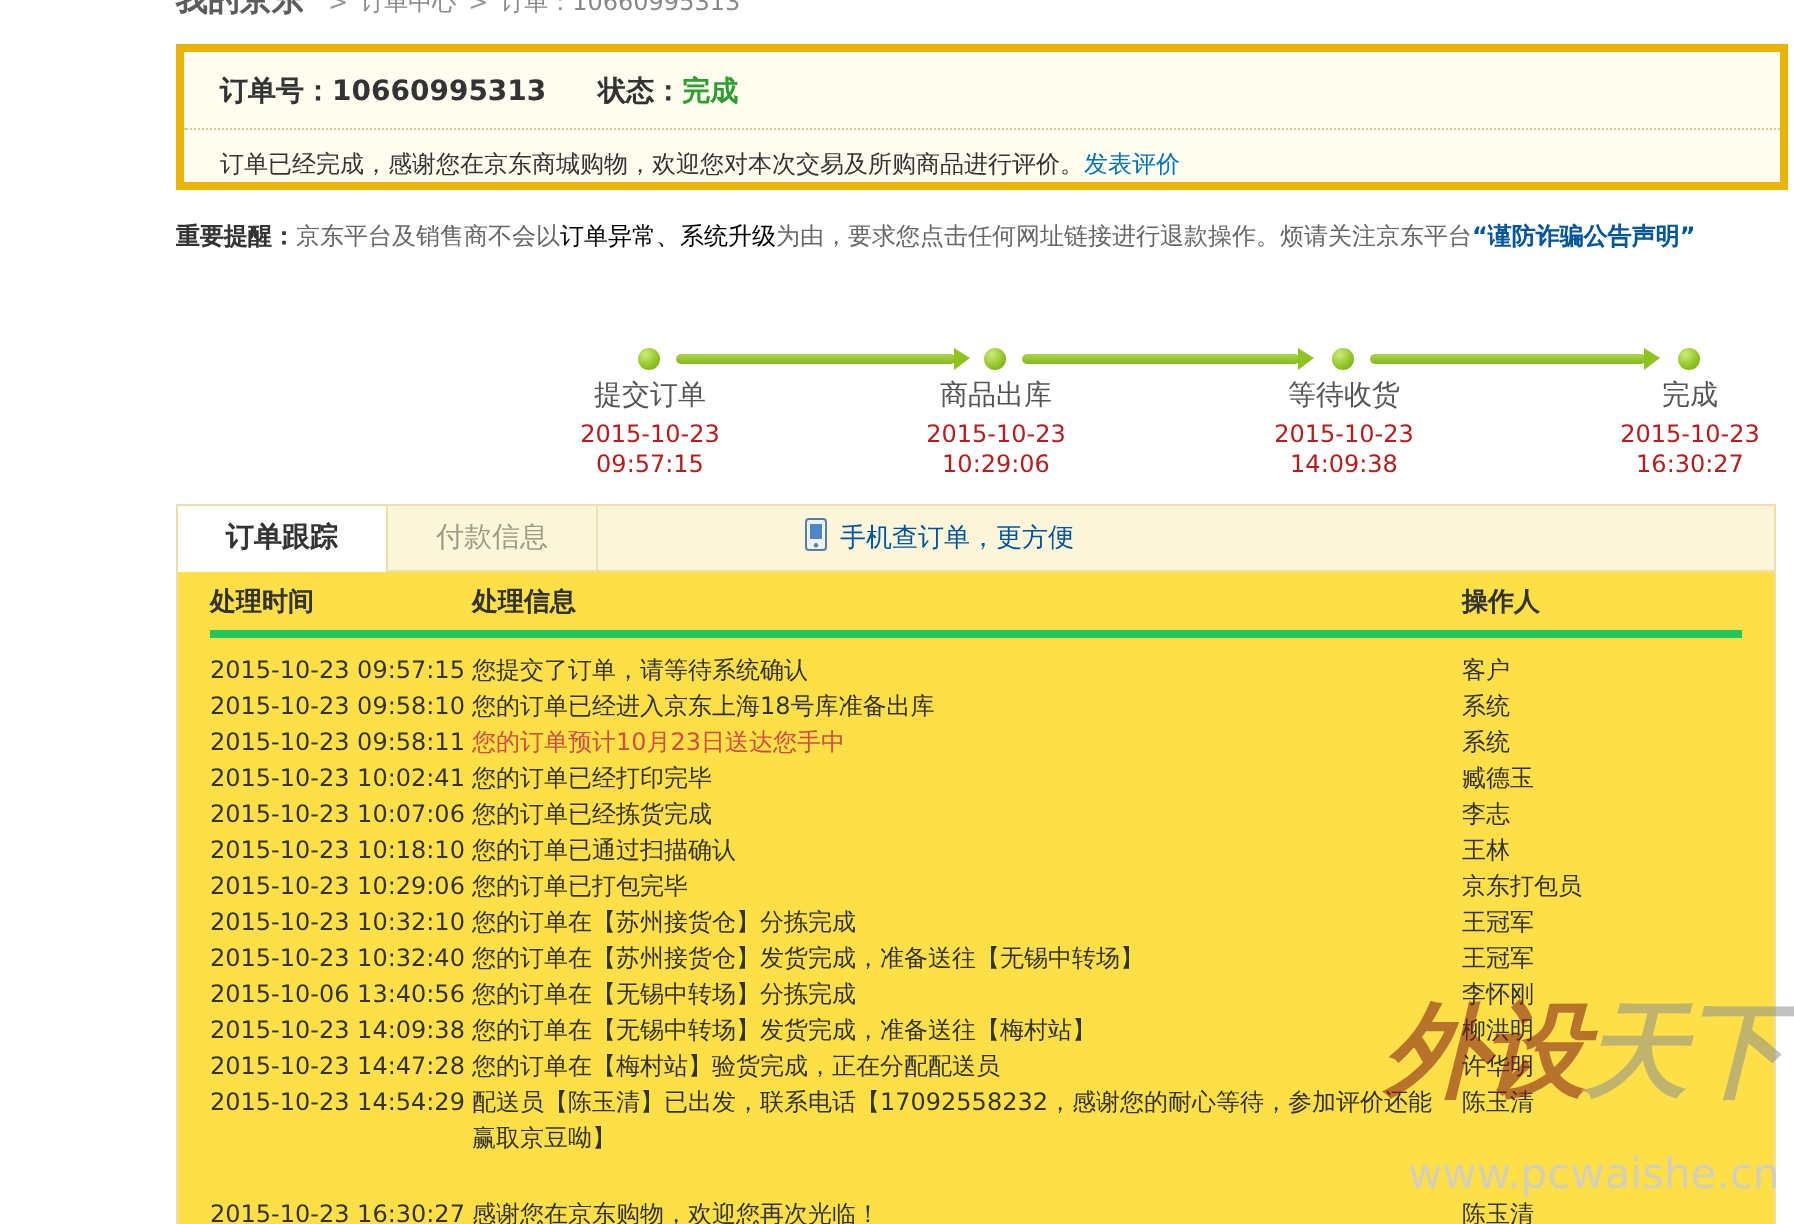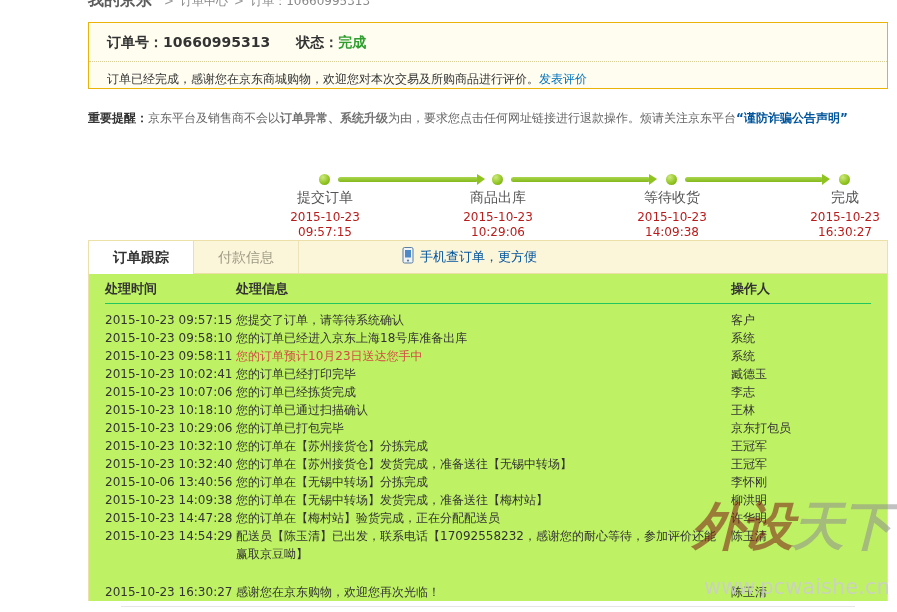--- a/index.html
+++ b/index.html
@@ -6,63 +6,63 @@
   #page{position:relative;width:897px;height:612px;overflow:hidden;background:#fff;
         font-family:"DejaVu Sans","Liberation Sans",sans-serif;font-size:12px;color:#333;}
 
   
   .breadcrumb{position:absolute;left:88px;top:-10px;white-space:nowrap;color:#888;font-size:12px;}
   .breadcrumb .home{font-size:16px;font-weight:bold;color:#5c5c5c;margin-right:6px;}
   .breadcrumb .sep{margin:0 6px;color:#999;}
 
   
   .order-box{position:absolute;left:88px;top:22px;width:798px;background:#fffdf0;
-             border:1px solid #eab308;}
+             border:4px solid #eab308;}
   .order-box .status-row{padding:11px 18px 9px;font-size:14px;font-weight:bold;color:#333;
              border-bottom:1px dotted #d9cd99;}
   .order-box .status-row .num{margin-right:26px;}
   .order-box .status-ok{color:#2f9e2f;}
   .order-box .msg-row{padding:9px 18px 0;font-size:12px;color:#333;}
   a.link{color:#0072bc;text-decoration:none;cursor:pointer;}
 
   
   .notice{position:absolute;left:88px;top:110px;width:805px;font-size:12px;color:#666;}
   .notice .lbl{font-weight:bold;color:#333;}
-  .notice .red{color:#737373;font-weight:bold;}
+  .notice .red{color:#000000;font-weight:normal;}
   .notice .blue{color:#00559c;font-weight:bold;cursor:pointer;}
 
   
   .timeline{position:absolute;left:88px;top:170px;width:800px;height:75px;}
   .dot{position:absolute;top:4px;width:11px;height:11px;border-radius:50%;
        background:radial-gradient(circle at 35% 30%,#cdea7d,#8fc31f 60%,#6ea213);}
   .dot1{left:231px;} .dot2{left:404px;} .dot3{left:578px;} .dot4{left:751px;}
   .arrow{position:absolute;top:7px;height:5px;border-radius:3px;
          background:linear-gradient(#aad64e,#84b81a);}
   .arrow::after{content:'';position:absolute;right:-7px;top:-3px;width:0;height:0;
          border-left:8px solid #8fc31f;border-top:5px solid transparent;border-bottom:6px solid transparent;}
   .arrow1{left:250px;width:140px;} .arrow2{left:423px;width:139px;} .arrow3{left:597px;width:138px;}
   .step{position:absolute;top:19px;width:130px;text-align:center;}
   .step .name{font-size:14px;color:#555;margin-bottom:3px;}
   .step .dt{font-size:12px;color:#b91c1c;line-height:15px;}
   .step1{left:172px;} .step2{left:345px;} .step3{left:519px;} .step4{left:692px;}
 
   
-  .panel{position:absolute;left:88px;top:240px;width:798px;height:360px;background:#bef264;
+  .panel{position:absolute;left:88px;top:252px;width:798px;height:360px;background:#fde047;
          border:1px solid #ecdfa8;border-bottom:none;}
   .tabbar{display:flex;height:32px;background:#fbf5d9;border-bottom:1px solid #ecdfa8;align-items:stretch;}
   .tab{line-height:32px;padding:0 24px;font-size:14px;cursor:pointer;}
   .tab.active{background:#fff;font-weight:bold;color:#333;height:33px;margin-bottom:-1px;
          border-right:1px solid #ecdfa8;position:relative;z-index:2;}
   .tab.inactive{color:#9d9a85;border-right:1px solid #ede2b8;}
   .phone-link{display:flex;align-items:center;margin-left:103px;color:#00549e;font-size:13px;cursor:pointer;}
   .phone-link .pi{margin-right:6px;display:inline-block;}
 
   .table{margin:0 16px;}
   .thead{display:flex;align-items:center;height:29px;font-size:13px;font-weight:bold;color:#333;
-         border-bottom:1px solid #22c55e;}
+         border-bottom:4px solid #22c55e;}
   .tbody{padding-top:7px;}
   .trow{display:flex;line-height:18px;font-size:12px;color:#333;}
   .trow.last{margin-top:20px;}
   .cell-time{width:131px;flex:none;}
   .cell-info{width:495px;flex:none;padding-right:10px;box-sizing:border-box;}
   .cell-op{width:130px;flex:none;}
   .cell-info.red{color:#d24c43;}
 
   .ship-footer{margin:5px 16px 0;border-top:1px solid #e5e5e5;padding-top:9px;font-size:12px;color:#333;}
 

